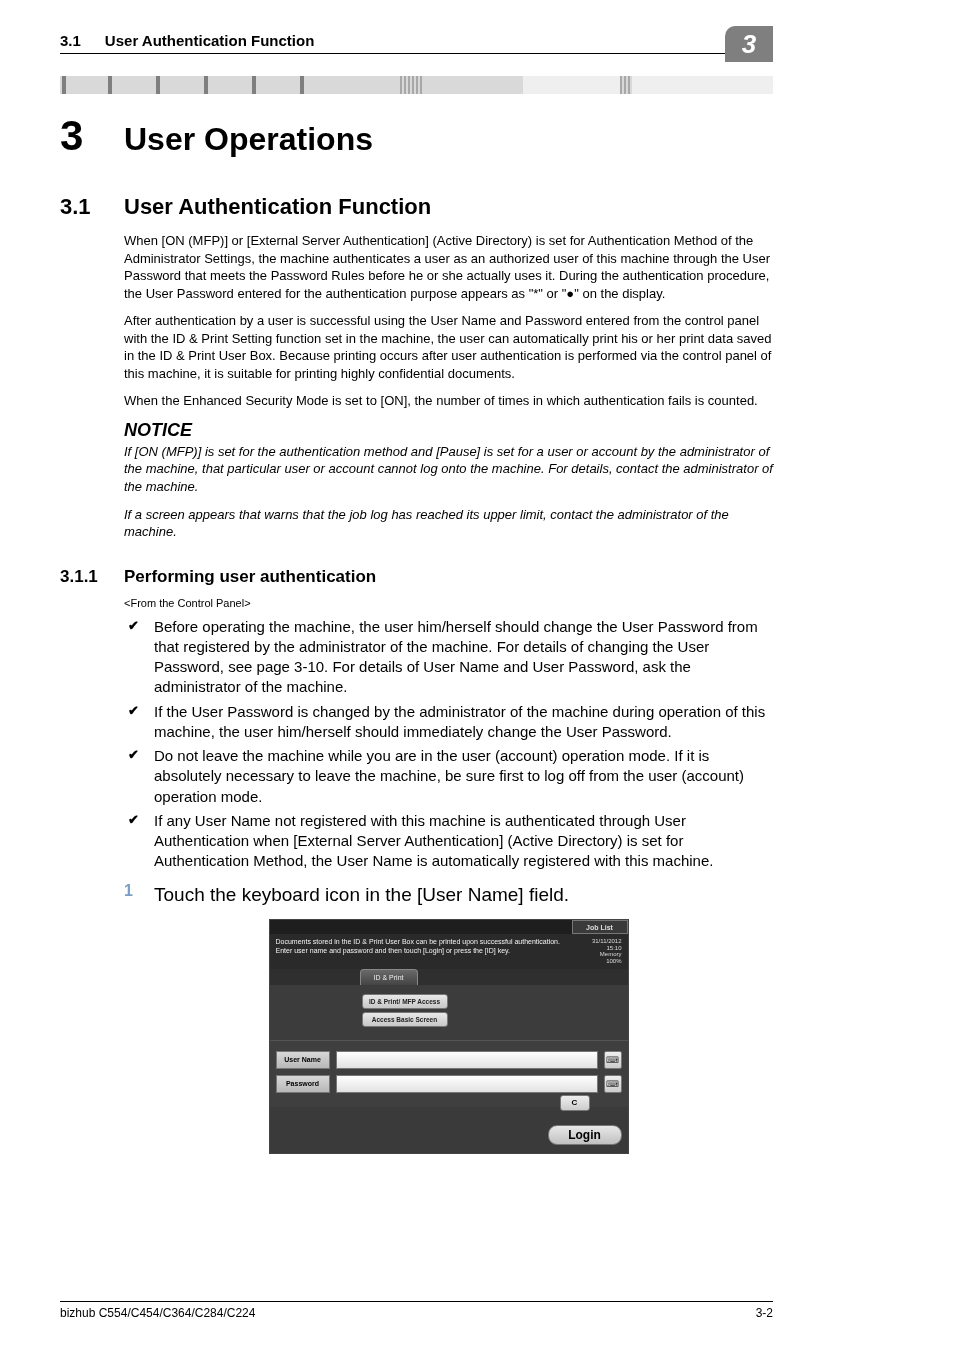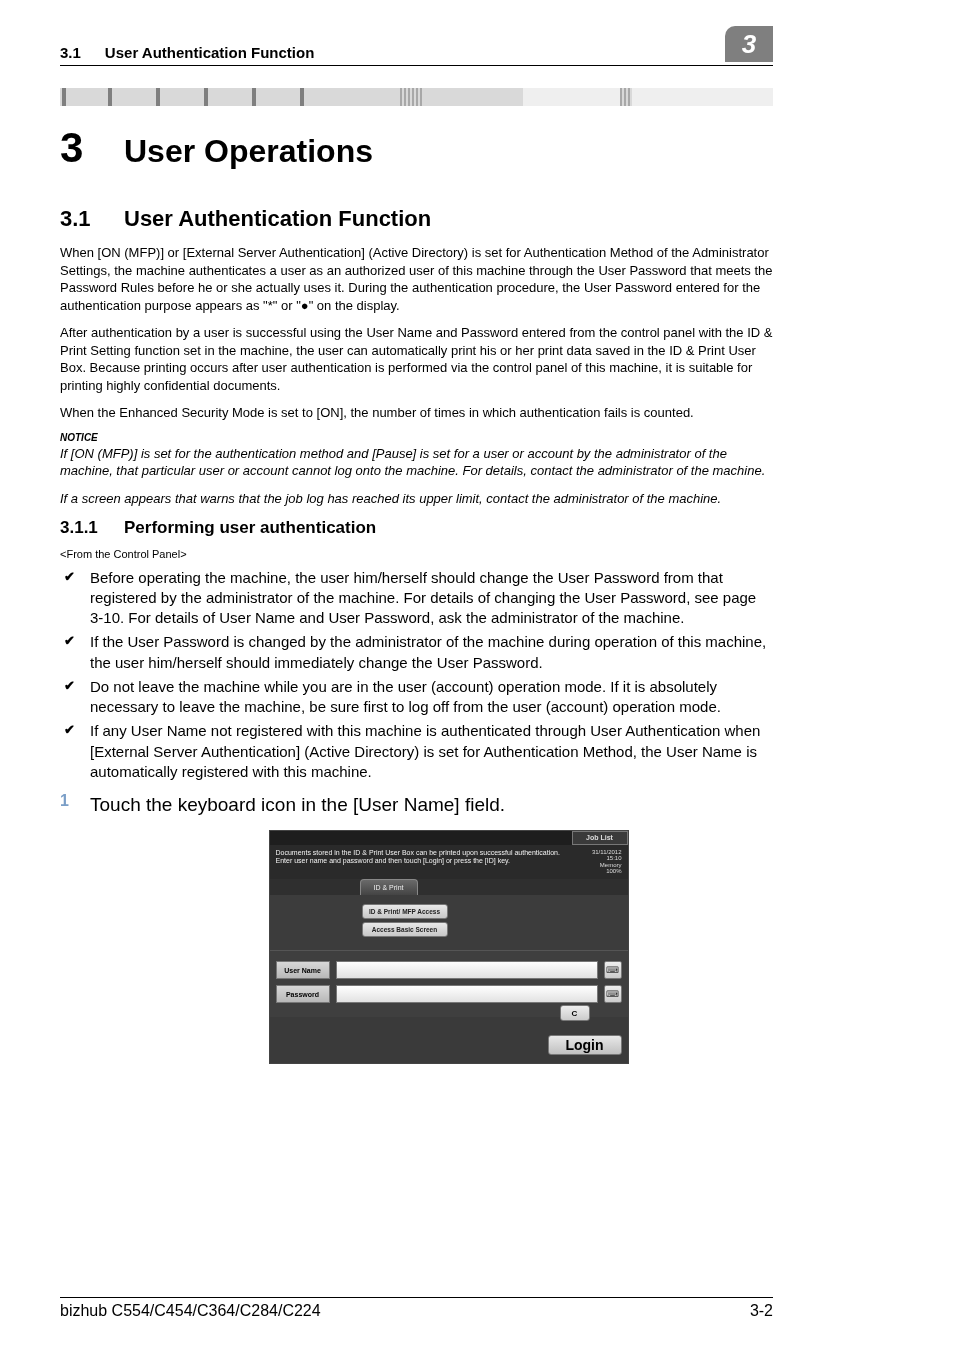--- a/index.html
+++ b/index.html
@@ -1,35 +1,35 @@
 <!DOCTYPE html>
 <html><head>
 <meta charset="utf-8">
 <style>
   * { box-sizing: border-box; margin: 0; padding: 0; }
   html, body { width: 954px; height: 1350px; background: #fff; font-family: Arial, Helvetica, sans-serif; color: #000; }
-  .page { position: relative; width: 833px; height: 1350px; padding: 44px 60px 40px 60px; }
+  .page { position: relative; width: 833px; height: 1350px; padding: 32px 60px 40px 60px; }
   .top-header { display: flex; align-items: center; border-bottom: 1px solid #000; padding-bottom: 4px; margin-bottom: 4px; }
   .top-header .hnum { font-weight: bold; font-size: 15px; margin-right: 24px; }
   .top-header .htitle { font-weight: bold; font-size: 15px; flex: 1; }
   .corner-tab { position: absolute; top: 26px; right: 60px; width: 48px; height: 36px; background: #7f7f7f; border-top-left-radius: 10px; display: flex; align-items: flex-end; justify-content: center; color: #fff; font-weight: bold; font-style: italic; font-size: 26px; padding-bottom: 2px; }
   .stripe { margin-top: 22px; height: 18px; position: relative; background: linear-gradient(to right, #d9d9d9 0%, #d9d9d9 65%, #efefef 65%, #efefef 100%); }
   .stripe .tick { position: absolute; top: 0; width: 4px; height: 18px; background: #7f7f7f; }
   .stripe .hatch { position: absolute; top: 0; height: 18px; width: 22px; background: repeating-linear-gradient(90deg, #a8a8a8 0 2px, #d9d9d9 2px 4px); }
   .chapter-row { display: flex; align-items: baseline; margin-top: 18px; margin-bottom: 34px; }
   .chapter-num { font-weight: bold; font-size: 42px; width: 64px; color: #000; }
   .chapter-title { font-weight: bold; font-size: 32px; }
   .section-row { display: flex; align-items: baseline; margin-top: 0; margin-bottom: 12px; }
   .section-num { font-weight: bold; font-size: 22px; width: 64px; }
   .section-title { font-weight: bold; font-size: 22px; }
-  .body-block { }
+  .body-block { margin-left: 64px; }
   .body-block p { font-size: 13px; line-height: 1.35; margin-bottom: 10px; }
-  .notice-label { font-weight: bold; font-style: italic; font-size: 10px; margin-top: 4px; margin-bottom: 2px; }
+  .notice-label { font-weight: bold; font-style: italic; font-size: 18px; margin-top: 4px; margin-bottom: 2px; }
   .notice-text { font-style: italic; font-size: 13px; line-height: 1.35; margin-bottom: 10px; }
-  .subsection-row { display: flex; align-items: baseline; margin-top: 10px; margin-bottom: 10px; }
+  .subsection-row { display: flex; align-items: baseline; margin-top: 26px; margin-bottom: 10px; }
   .subsection-num { font-weight: bold; font-size: 17px; width: 64px; }
   .subsection-title { font-weight: bold; font-size: 17px; text-align: center; }
   .panel-label { font-size: 11px; margin-bottom: 8px; }
   ul.checks { list-style: none; padding: 0; margin: 0 0 10px 0; }
   ul.checks li { position: relative; padding-left: 30px; font-size: 15px; line-height: 1.35; margin-bottom: 4px; }
   ul.checks li::before { content: "✔"; position: absolute; left: 4px; top: 0; font-weight: bold; font-size: 13px; color: #000; }
   .step-row { display: flex; margin-top: 8px; }
   .step-num { font-weight: bold; color: #7a9ec7; font-size: 16px; width: 30px; }
   .step-text { font-size: 19px; line-height: 1.35; }
 
@@ -46,23 +46,23 @@
   .shot-tabs .idprint { flex: 0 0 58px; background: linear-gradient(#6a6a6a,#444); border: 1px solid #888; border-bottom: none; border-top-left-radius: 4px; border-top-right-radius: 4px; display: flex; align-items: center; justify-content: center; font-size: 7px; color: #eee; }
   .shot-mid { background: #3c3c3c; padding: 6px 0 10px 0; border-bottom: 1px solid #555; }
   .shot-mid .btn { margin: 3px 0 3px 92px; width: 86px; height: 15px; background: linear-gradient(#e8e8e8,#c8c8c8); border: 1px solid #777; border-radius: 3px; display: flex; align-items: center; justify-content: center; color: #222; font-size: 6.5px; font-weight: bold; }
   .shot-fields { background: #3f3f3f; padding: 4px 0 14px 0; position: relative; }
   .shot-fieldrow { display: flex; align-items: center; margin: 6px 6px 0 6px; }
   .shot-fieldrow .flabel { width: 54px; height: 18px; background: linear-gradient(#d8d8d8,#b8b8b8); border: 1px solid #777; display: flex; align-items: center; justify-content: center; color: #000; font-weight: bold; font-size: 7px; }
   .shot-fieldrow .finput { flex: 1; height: 18px; margin-left: 6px; background: linear-gradient(#fff,#e2e2e2); border: 1px solid #777; }
   .shot-fieldrow .kbd { width: 18px; height: 18px; margin-left: 6px; background: linear-gradient(#eee,#ccc); border: 1px solid #777; border-radius: 2px; display: flex; align-items: center; justify-content: center; font-size: 9px; color: #333; }
   .shot-clear { position: absolute; right: 38px; bottom: -4px; width: 30px; height: 16px; background: linear-gradient(#eee,#ccc); border: 1px solid #777; border-radius: 3px; color: #000; font-weight: bold; display: flex; align-items: center; justify-content: center; font-size: 8px; }
   .shot-bottom { background: #3a3a3a; padding: 18px 6px 8px 6px; display: flex; justify-content: flex-end; }
-  .shot-login { width: 74px; height: 20px; background: linear-gradient(#e8e8e8,#c0c0c0); border: 1px solid #777; border-radius: 3px; display: flex; align-items: center; justify-content: center; color: #000; font-weight: bold; font-size: 14px; }
+  .shot-login { width: 74px; height: 20px; background: linear-gradient(#e8e8e8,#c0c0c0); border: 1px solid #777; border-radius: 9px; display: flex; align-items: center; justify-content: center; color: #000; font-weight: bold; font-size: 12px; }
 
-  .footer { position: absolute; bottom: 30px; left: 60px; right: 60px; border-top: 1px solid #000; padding-top: 4px; display: flex; justify-content: space-between; font-size: 16px; }
+  .footer { position: absolute; bottom: 30px; left: 60px; right: 60px; border-top: 1px solid #000; padding-top: 4px; display: flex; justify-content: space-between; font-size: 12px; }
 </style>
 </head>
 <body>
 
 <div class="page">
 
   <div class="top-header">
     <span class="hnum">3.1</span>
     <span class="htitle">User Authentication Function</span>
   </div>

